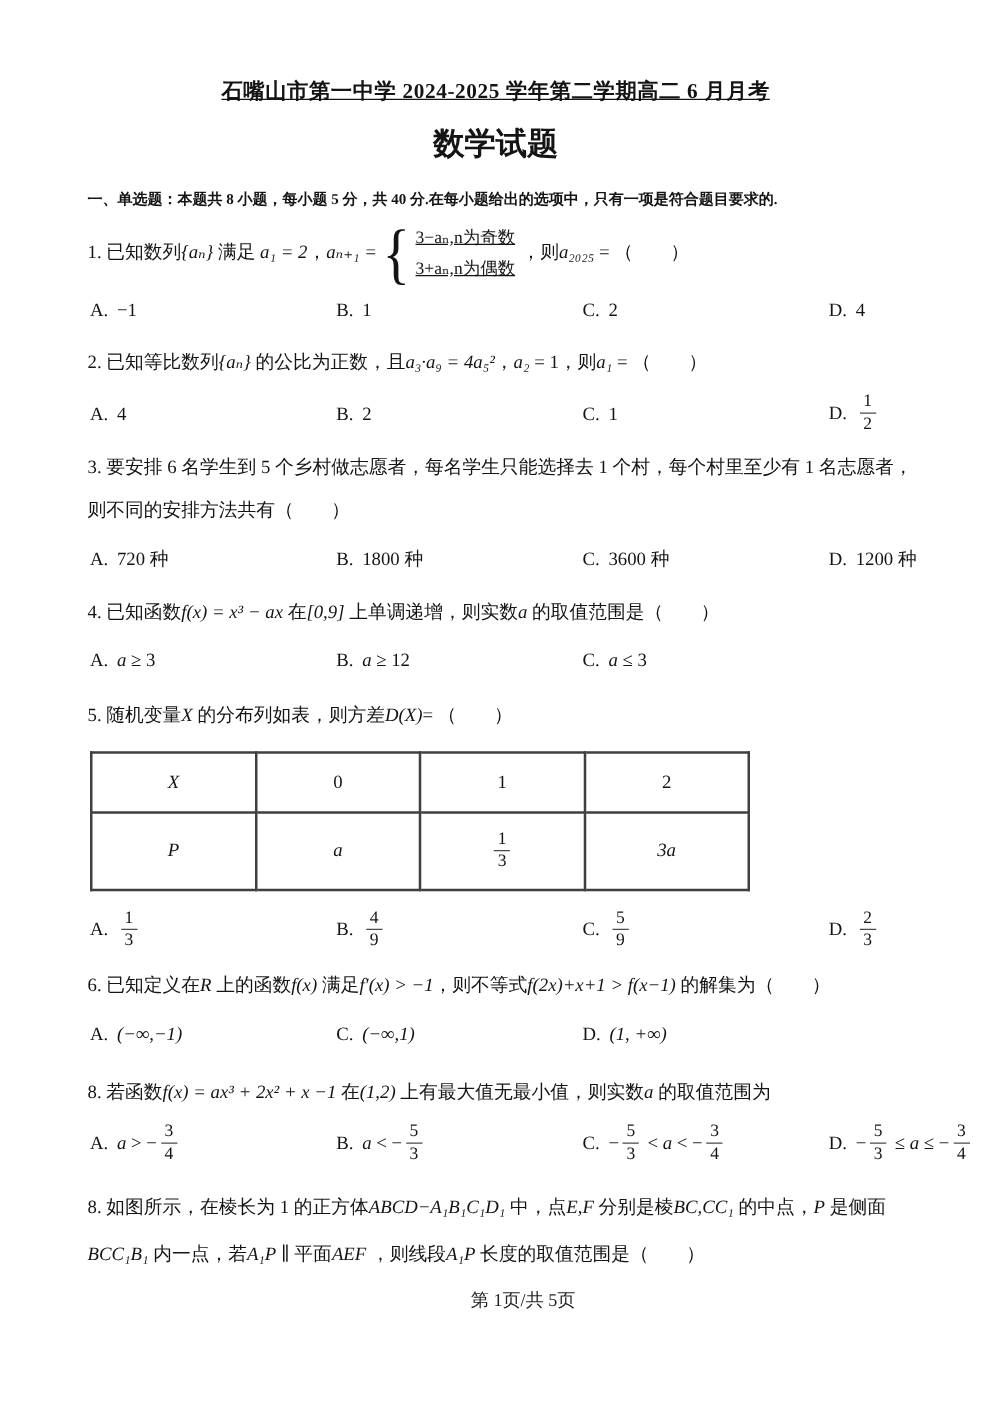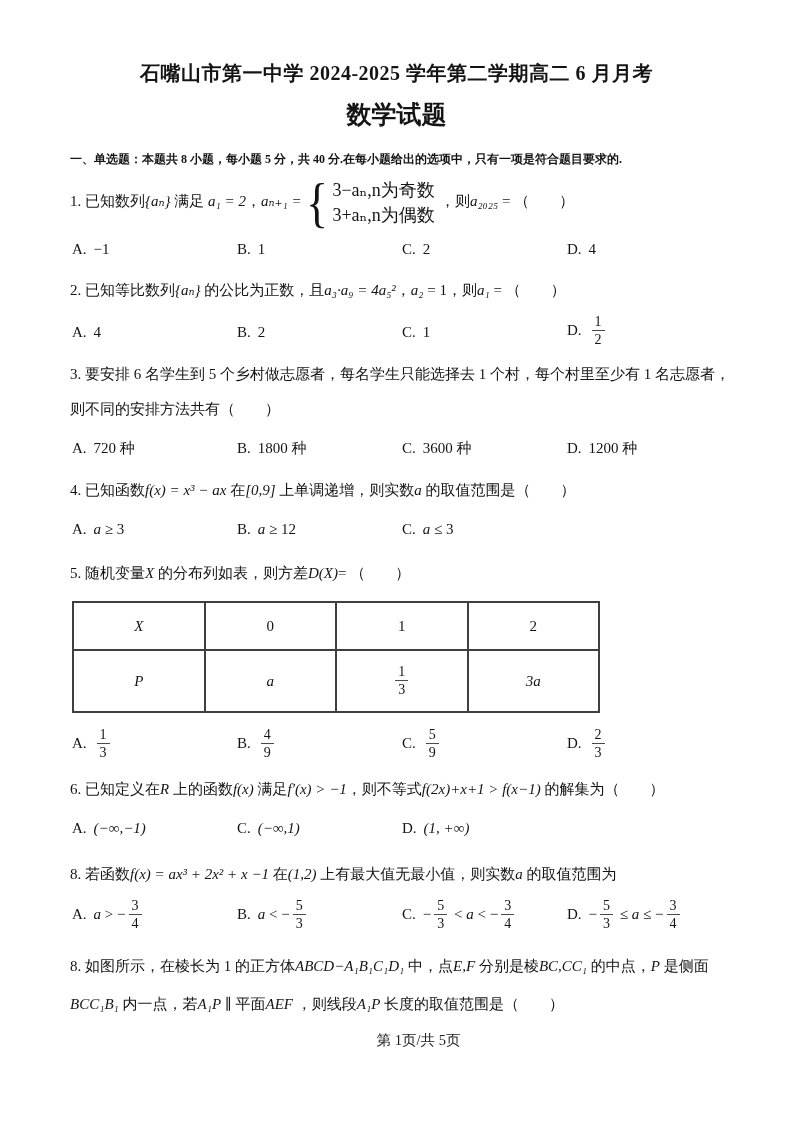--- a/index.html
+++ b/index.html
@@ -2,44 +2,44 @@
 <html><head>
 <meta charset="utf-8">
 <style>
   * { margin:0; padding:0; box-sizing:border-box; }
   html,body { background:#ffffff; }
   .page {
     position:relative; width:793px; height:1122px; background:#fff;
     font-family:"Liberation Serif","DejaVu Serif",serif; color:#141414;
     padding:58px 52px 0 70px; overflow:hidden;
   }
-  .title { text-align:center; font-size:20px; font-weight:700; letter-spacing:.5px; line-height:30px; margin-right:18px; }
+  .title { text-align:center; font-size:17px; font-weight:700; letter-spacing:.5px; line-height:30px; margin-right:18px;text-decoration:underline; }
   .subtitle { text-align:center; font-size:25px; font-weight:700; margin:15px 18px 0 0; line-height:28px;font-family:Liberation Mono, monospace; }
   .section-heading { font-size:12px; font-weight:700; line-height:34px; margin-top:11px; }
   .q { font-size:15px; }
   .q-text { line-height:35px; }
   .q1 { margin-top:2px; } .q2 { margin-top:9px; } .q3 { margin-top:8px; }
   .q4 { margin-top:10px; } .q5 { margin-top:12px; } .q6 { margin-top:10px; }
   .q7 { margin-top:14px; } .q8 { margin-top:14px; }
   .q8 .q-text { line-height:38px; }
   .m { font-style:italic; }
   .opts {
     display:grid; grid-template-columns:165px 165px 165px 1fr;
-    align-items:center; margin:6px 0 0 2px; line-height:30px;
+    align-items:center; margin:6px 0 0 2px; line-height:30px;gap:32px;
   }
   .q5 .opts { margin-top:14px; }
   .opt { white-space:nowrap; }
   .opt-label { margin-right:7px; }
   .frac { display:inline-flex; flex-direction:column; align-items:center; vertical-align:middle; font-size:14px; margin:0 3px; position:relative; top:-1px; }
   .fn { line-height:17px; padding:0 3px; border-bottom:1px solid #4a4a4a; }
   .fd { line-height:17px; padding:0 3px; }
   .cases { display:inline-flex; align-items:center; vertical-align:middle; margin:0 5px 0 2px; }
   .brace { font-size:54px; font-weight:400; line-height:50px; margin-right:3px; transform:scaleX(.85); }
   .case-col { display:inline-flex; flex-direction:column; }
-  .case-line { font-size:18px; line-height:25px; }
+  .case-line { font-size:14px; line-height:25px;text-decoration:underline; }
   .dist-table { border-collapse:collapse; table-layout:fixed; width:528px; margin:10px 2px 2px; }
   .dist-table td { border:2px solid #3f3f3f; text-align:center; vertical-align:middle; font-size:15px; }
   .dist-table tr:first-child td { height:48px; }
   .dist-table tr:last-child td { height:62px; }
   .page-footer { position:absolute; left:0; right:0; bottom:72px; text-align:center; font-size:14.5px; color:#222;padding-left:44px; }
 </style>
 </head>
 <body>
 
 <div class="page">

